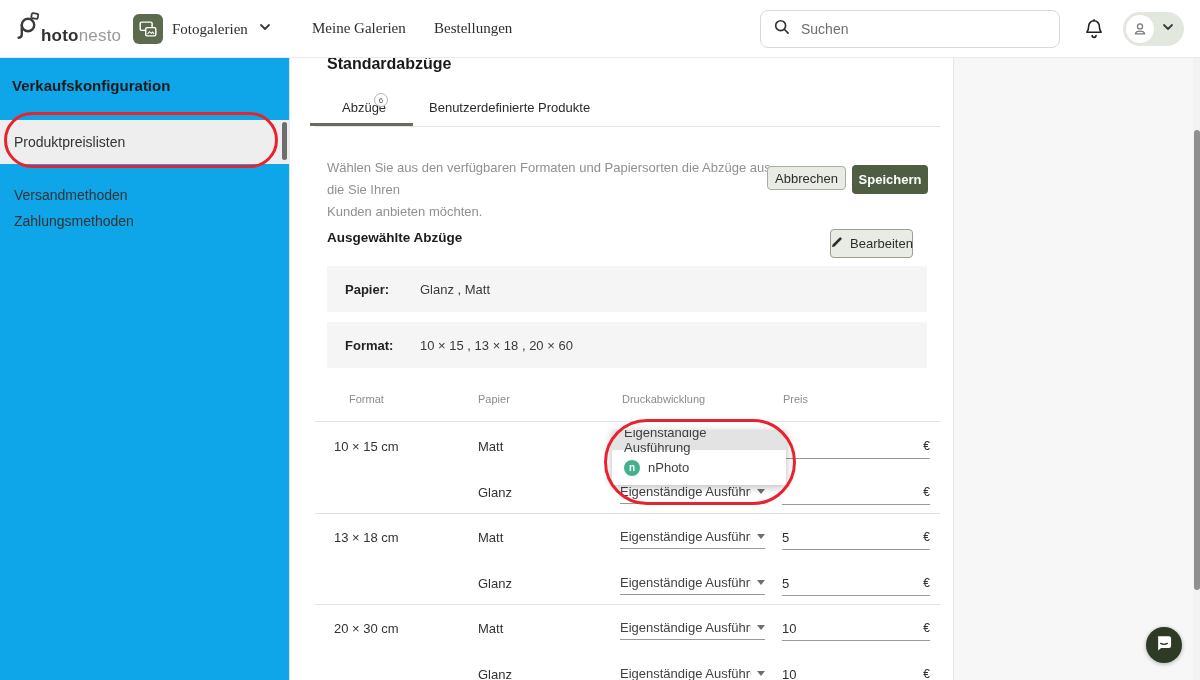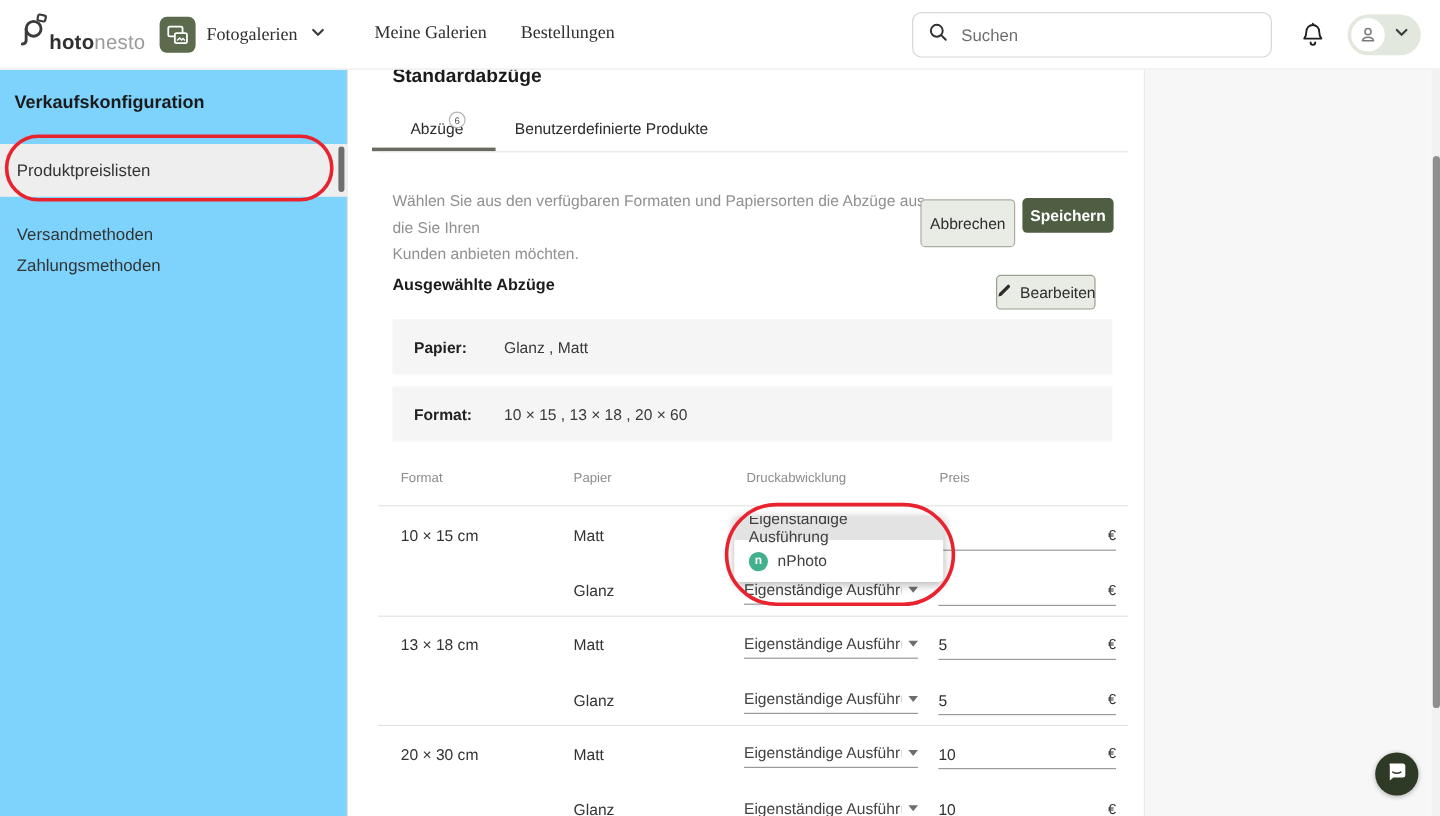--- a/index.html
+++ b/index.html
@@ -17,21 +17,21 @@
   .serif { font-family:"Liberation Serif", serif; font-size:15px; color:#2e2e2e; }
   .nav-link { position:absolute; top:20px; cursor:pointer; }
   .search { position:absolute; left:760px; top:10px; width:300px; height:38px; border:1px solid #d8d8d8; border-radius:8px; background:#fff; display:flex; align-items:center; padding:0 12px; gap:10px; cursor:text; }
   .search-ph { font-size:14px; color:#6e6e6e; }
   .bell { position:absolute; left:1083px; top:17px; cursor:pointer; }
   .pill { position:absolute; left:1123px; top:12px; width:61px; height:34px; border-radius:17px; background:#e2e8dd; display:flex; align-items:center; cursor:pointer; }
   .pill-circle { width:28px; height:28px; border-radius:50%; background:#fff; margin-left:3px; display:flex; align-items:center; justify-content:center; }
   .pill-chev { margin-left:6px; }
 
   
-  .sidebar { position:absolute; left:0; top:58px; width:290px; height:622px; background:#7dd3fc; border-right:1px solid #e2e2e2; z-index:5; }
+  .sidebar { position:absolute; left:0; top:58px; width:290px; height:622px; background:#0ea5e9; border-right:1px solid #e2e2e2; z-index:5; }
   .side-title { position:absolute; left:12px; top:19px; font-size:15px; font-weight:700; color:#1a1a1a; }
   .side-item { position:absolute; left:0; width:290px; font-size:14px; color:#333; padding-left:14px; cursor:pointer; display:flex; align-items:center; }
   .side-item.active { background:#eeeeee; }
   .side-thumb { position:absolute; right:2px; top:64px; width:5px; height:38px; background:#6e6e6e; border-radius:3px; cursor:grab; }
   .ann1 { position:absolute; left:4px; top:54px; width:274px; height:56px; border:3px solid #e8232e; border-radius:28px; z-index:15; pointer-events:none; }
 
   
   .right-panel { position:absolute; left:953px; top:58px; width:247px; height:622px; background:#f7f7f7; border-left:1px solid #e6e6e6; }
   .vscroll { position:absolute; left:1193px; top:58px; width:7px; height:622px; background:#f2f2f2; }
   .vthumb { position:absolute; left:0.5px; top:72px; width:6px; height:460px; background:#8f8f8f; border-radius:3px; cursor:grab; }
@@ -39,21 +39,21 @@
 
   
   .main { position:absolute; left:291px; top:58px; width:662px; height:622px; background:#fff; }
   .m-title { position:absolute; left:36px; top:-3px; font-size:16px; font-weight:700; color:#1b1b1b; }
   .tab { position:absolute; top:42px; font-size:13px; color:#2a2a2a; font-weight:500; cursor:pointer; }
   .tab-badge { position:absolute; left:83px; top:35px; width:14px; height:14px; border:1px solid #b5b5b5; border-radius:50%; font-size:8px; color:#555; display:flex; align-items:center; justify-content:center; background:#fff; }
   .tab-underline { position:absolute; left:19px; top:65px; width:103px; height:3px; background:#6a6a61; }
   .tabs-divider { position:absolute; left:24px; top:68px; width:625px; height:1px; background:#e5e5e5; }
   .desc { position:absolute; left:36px; top:99px; width:448px; font-size:13px; line-height:22px; color:#909090; }
   .btn { position:absolute; border-radius:4px; font-size:13px; display:flex; align-items:center; justify-content:center; cursor:pointer; }
-  .btn-cancel { left:476px; top:108px; width:79px; height:40px; background:#e9ece4; border:1px solid #a9aea1; color:#2d2d2d; font-weight:500; }
+  .btn-cancel { left:476px; top:108px; width:79px; height:24px; background:#e9ece4; border:1px solid #a9aea1; color:#2d2d2d; font-weight:500; }
   .btn-save { left:561px; top:107px; width:76px; height:29px; background:#4f5d42; color:#fff; font-weight:700; border:none; }
   .sel-heading { position:absolute; left:36px; top:172px; font-size:13.5px; font-weight:700; color:#1c1c1c; }
   .btn-edit { left:539px; top:171px; width:83px; height:29px; background:#e9ece4; border:1px solid #99a08f; color:#2d2d2d; gap:7px; font-weight:500; }
   .sum-row { position:absolute; left:36px; width:600px; height:46px; background:#f5f5f5; display:flex; align-items:center; }
   .sum-label { position:absolute; left:18px; font-size:13px; font-weight:700; color:#222; }
   .sum-value { position:absolute; left:93px; font-size:13px; color:#3a3a3a; }
 
   
   .th { position:absolute; top:335px; font-size:11px; color:#8c8c8c; }
   .divider { position:absolute; left:24px; width:625px; height:1px; background:#e3e3e3; }
@@ -197,21 +197,21 @@
 
     <div class="sum-row" style="top:208px;">
       <span class="sum-label">Papier:</span>
       <span class="sum-value">Glanz , Matt</span>
     </div>
     <div class="sum-row" style="top:264px;">
       <span class="sum-label">Format:</span>
       <span class="sum-value">10 × 15 , 13 × 18 , 20 × 60</span>
     </div>
 
-    <div class="th" style="left:43px;">Format</div>
+    <div class="th" style="left:58px;">Format</div>
     <div class="th" style="left:187px;">Papier</div>
     <div class="th" style="left:331px;">Druckabwicklung</div>
     <div class="th" style="left:492px;">Preis</div>
     <div class="divider" style="top:363px;"></div>
 
     <div class="tgroup" style="top:364px;">
       <div class="cell rt1" style="left:43px;">10 × 15 cm</div>
       <div class="cell rt1" style="left:187px;">Matt</div>
       <div class="selbox r1">
         <span>Eigenständige Ausführu...</span>

